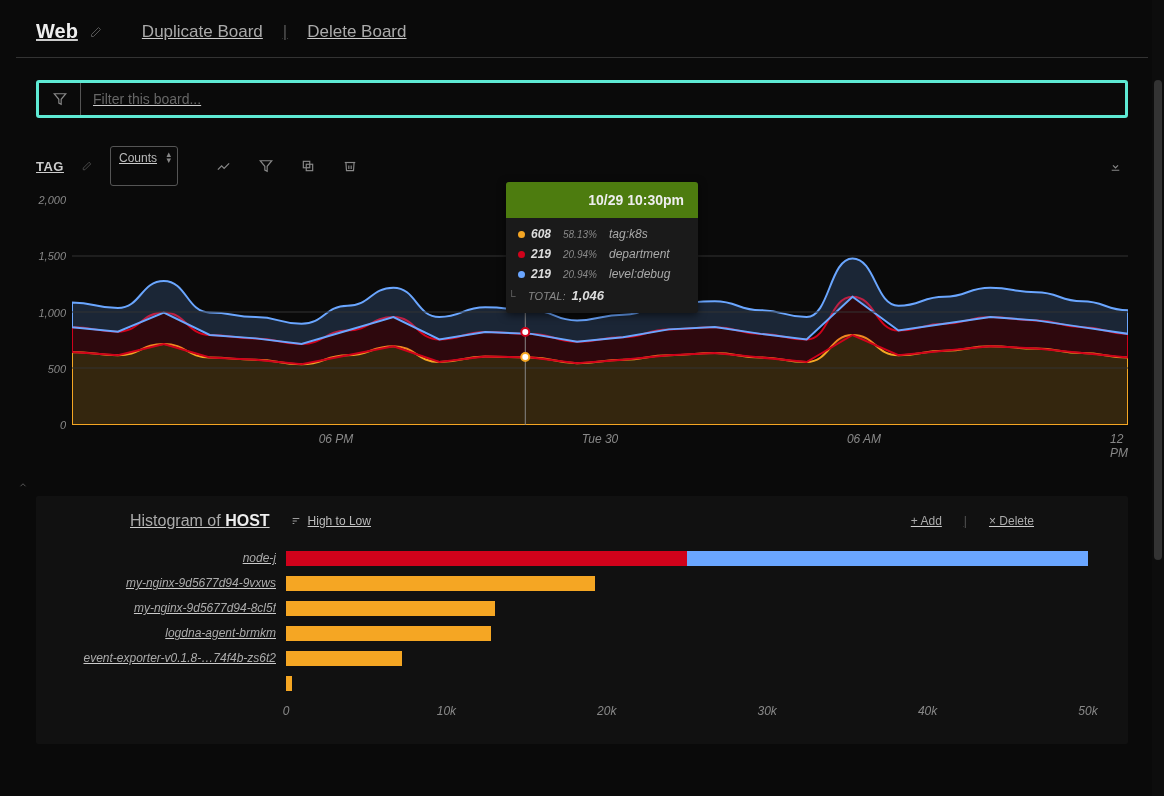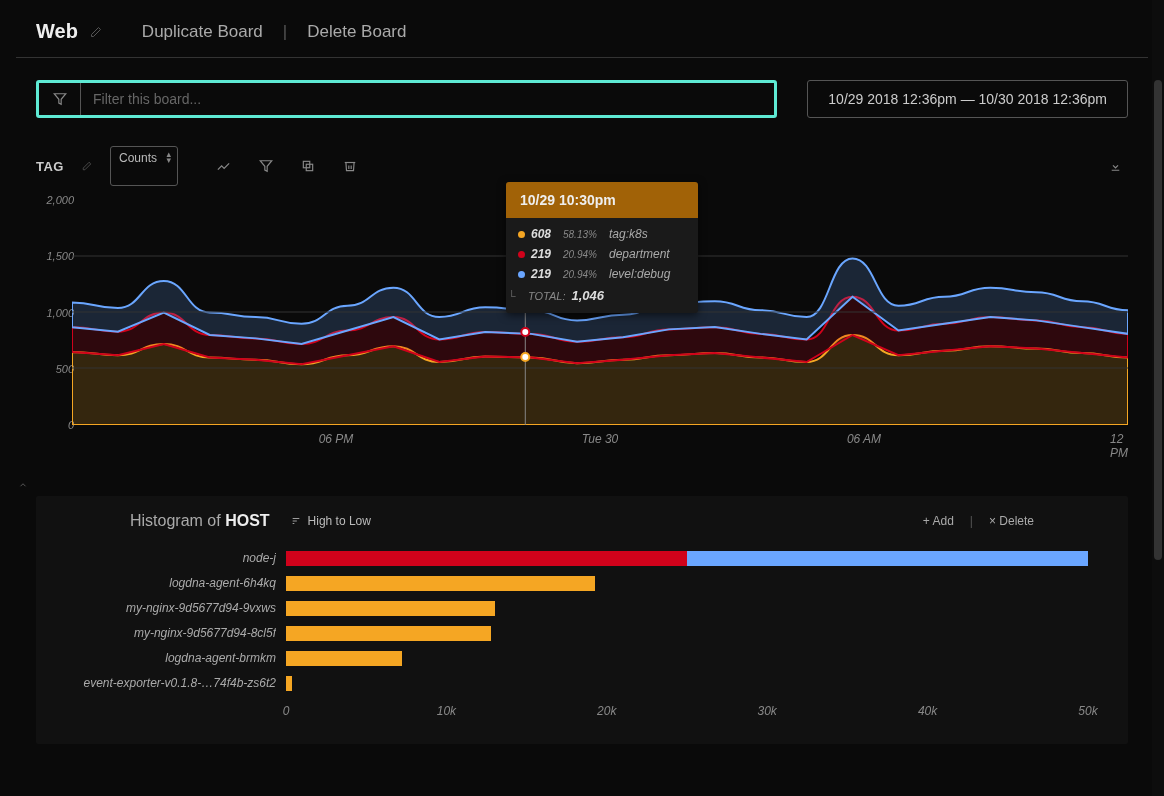--- a/index.html
+++ b/index.html
@@ -10,20 +10,21 @@
   font-size: 13px;
   width: 1164px;
   height: 796px;
   overflow: hidden;
   position: relative;
 }
 .board {
   padding: 16px 16px 0 16px;
   background: #0a0a0a;
   height: 100%;
+  text-decoration: underline;
 }
 .header {
   display: flex;
   align-items: center;
   gap: 12px;
   padding: 4px 20px 14px 20px;
   border-bottom: 1px solid #333;
 }
 .title {
   font-size: 20px;
@@ -112,21 +113,21 @@
 .spacer { flex: 1; }
 .dl-icon { color: #888; margin-right: 6px; }
 
 .area-chart {
   position: relative;
   margin: 14px 20px 0 20px;
   height: 270px;
 }
 .y-labels {
   position: absolute;
-  left: 8px;
+  left: 0;
   top: 0;
   height: 225px;
   width: 30px;
   color: #888;
   font-style: italic;
   font-size: 11px;
 }
 .y-labels span { position: absolute; right: 0; transform: translateY(-50%); }
 .plot {
   position: absolute;
@@ -153,25 +154,25 @@
   top: -18px;
   width: 192px;
   background: #1a1a1a;
   border-radius: 3px;
   box-shadow: 0 2px 8px rgba(0,0,0,.6);
   z-index: 5;
   font-size: 12px;
 }
 .tooltip-title {
   padding: 10px 14px;
-  text-align: left;
+  text-align: right;
   font-weight: 700;
   font-size: 14px;
   color: #eee;
-  background: #a16207;
+  background: #4d7c0f;
   border-radius: 3px 3px 0 0;
 }
 .tooltip-body { padding: 6px 26px 10px 12px; }
 .tt-row { display: flex; align-items: center; gap: 6px; padding: 3px 0; color:#aaa; font-style: italic; }
 .dot { width: 7px; height: 7px; border-radius: 50%; flex-shrink:0; }
 .tt-val { font-weight: 700; color: #ddd; min-width: 26px; }
 .tt-pct { font-size: 10px; color: #888; min-width: 40px; }
 .tt-lbl { color: #aaa; font-style: italic; }
 .tt-total { display:flex; gap:6px; padding-top:4px; color:#888; font-size:11px; font-style:italic; align-items:center;}
 .tt-total-val { font-weight:700; font-size:13px; color:#ddd;}
@@ -186,21 +187,21 @@
 }
 .hist-header {
   display: flex;
   align-items: center;
   gap: 20px;
   padding: 0 54px 16px 54px;
 }
 .hist-title { font-size: 16px; color: #aaa; }
 .hist-title b { color: #eee; font-weight:700; }
 .sort-ctl { display:flex; align-items:center; gap:6px; color:#bbb; font-size:12px;}
-.hist-actions { display:flex; gap:16px; color:#aaa; font-size:12px; align-items:flex-end;}
+.hist-actions { display:flex; gap:22px; color:#aaa; font-size:12px; align-items:flex-end;}
 .hist-body { display:flex; }
 .hist-labels {
   width: 210px;
   text-align: right;
   padding-right: 10px;
   font-size: 12px;
   font-style: italic;
   color: #aaa;
 }
 .hist-labels div { height: 25px; line-height: 25px; white-space:nowrap; overflow:hidden; }
@@ -238,21 +239,20 @@
 
   <div class="filter-row">
     <div class="filter-group">
       <div class="filter-icon-btn">
         <svg width="14" height="14" viewBox="0 0 24 24" fill="none" stroke="currentColor" stroke-width="2">
             <polygon points="22 3 2 3 10 12.5 10 19 14 21 14 12.5 22 3"></polygon>
           </svg>
       </div>
       <input class="filter-input" placeholder="Filter this board..." style="">
     </div>
-    <div class="date-range">10/29 2018 12:36pm — 10/30 2018 12:36pm</div>
   </div>
 
   <div class="chart-toolbar">
     <span class="tag-label">TAG</span>
     <span class="small-edit">
       <svg width="10" height="10" viewBox="0 0 24 24" fill="none" stroke="currentColor" stroke-width="2">
           <path d="M17 3l4 4L7 21H3v-4L17 3z"></path>
         </svg>
     </span>
     <div class="select-wrap">
@@ -375,21 +375,20 @@
       <div class="spacer"></div>
       <div class="hist-actions">
         <span>+ Add</span>
         <span class="divider">|</span>
         <span>× Delete</span>
       </div>
     </div>
     <div class="hist-body">
       <div class="hist-labels" id="hist-labels">
           <div>node-j</div>
-          <div>logdna-agent-6h4kq</div>
           <div>my-nginx-9d5677d94-9vxws</div>
           <div>my-nginx-9d5677d94-8cl5f</div>
           <div>logdna-agent-brmkm</div>
           <div>event-exporter-v0.1.8-…74f4b-zs6t2</div>
         </div>
       <div class="hist-bars">
         <div id="hist-bars">
             <div class="bar-row">
               <div style="width: 100%; display: flex; height: 15px;">
                 <div class="bar" style="background: rgb(208, 2, 27); width: 50%;"></div>

